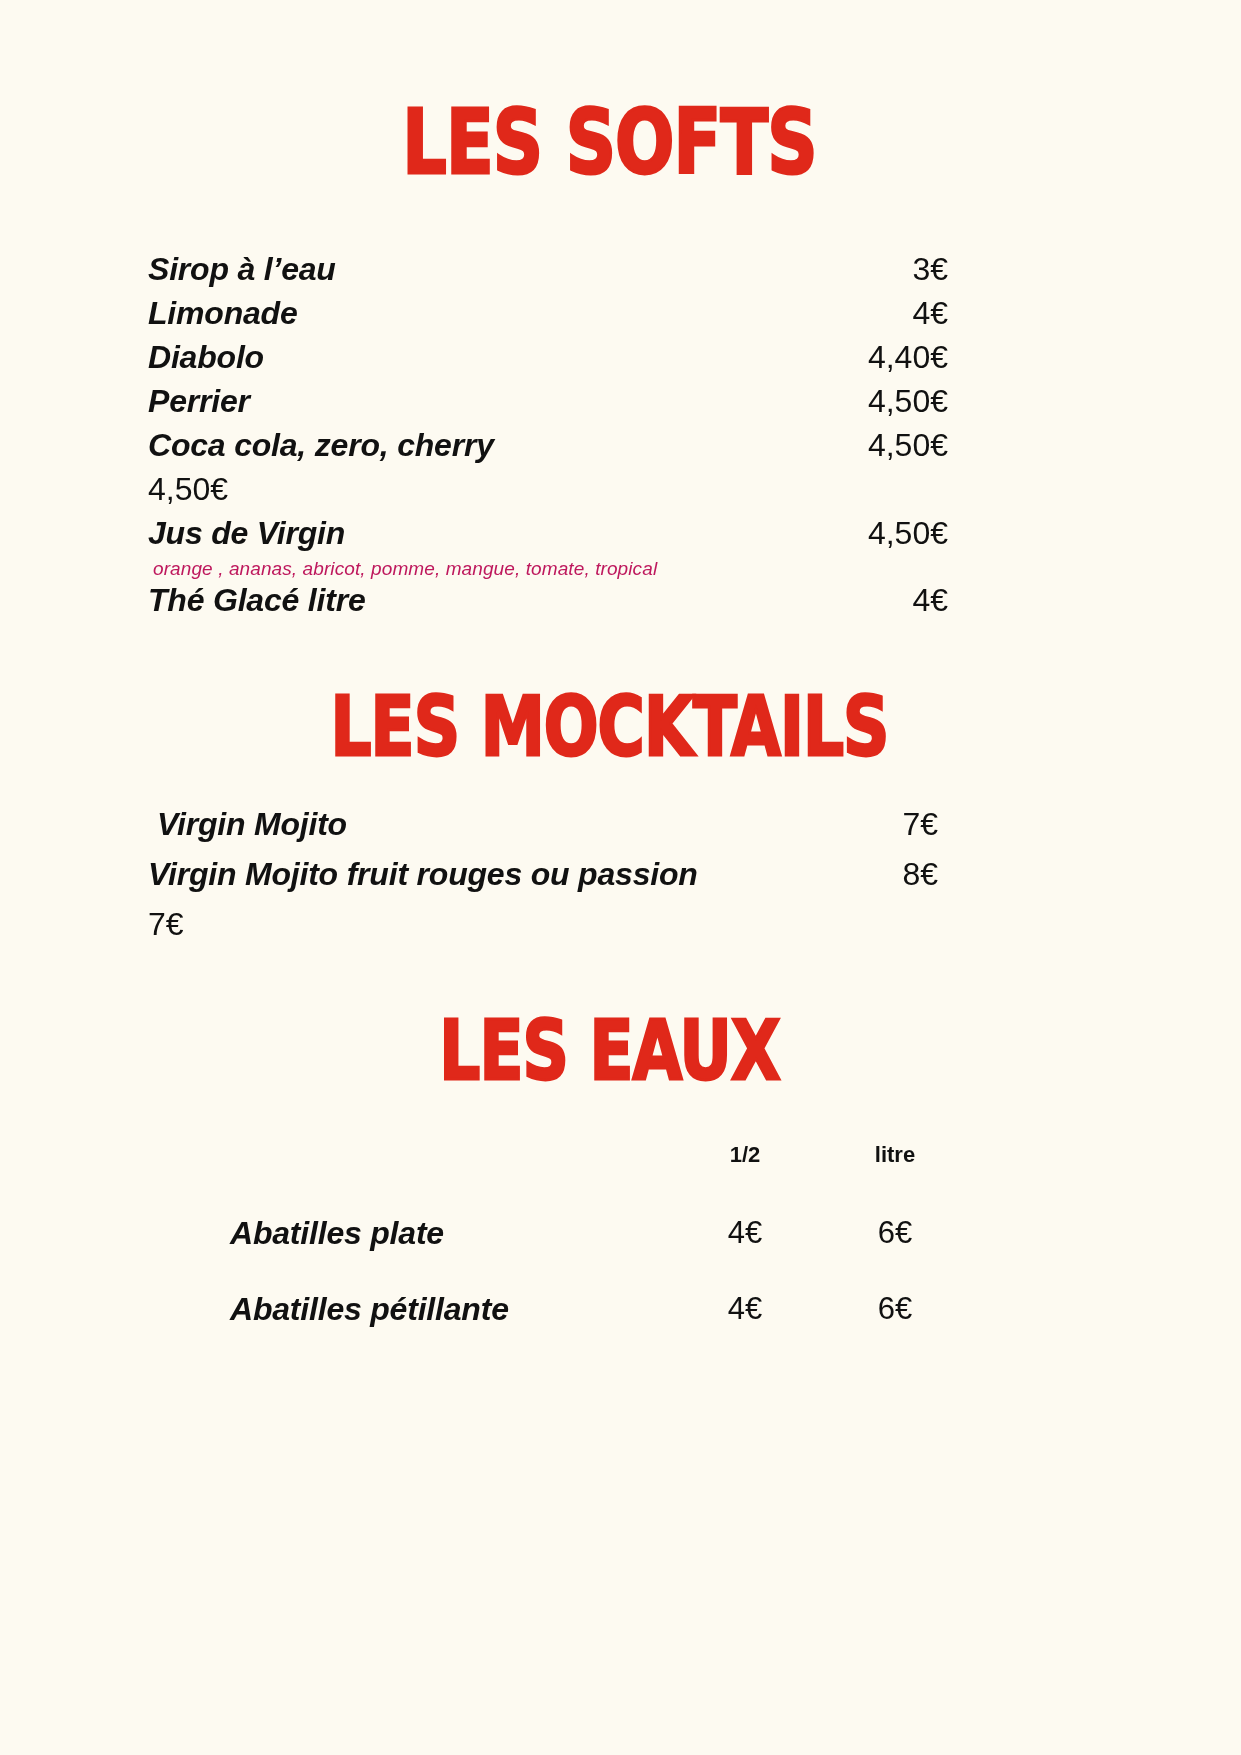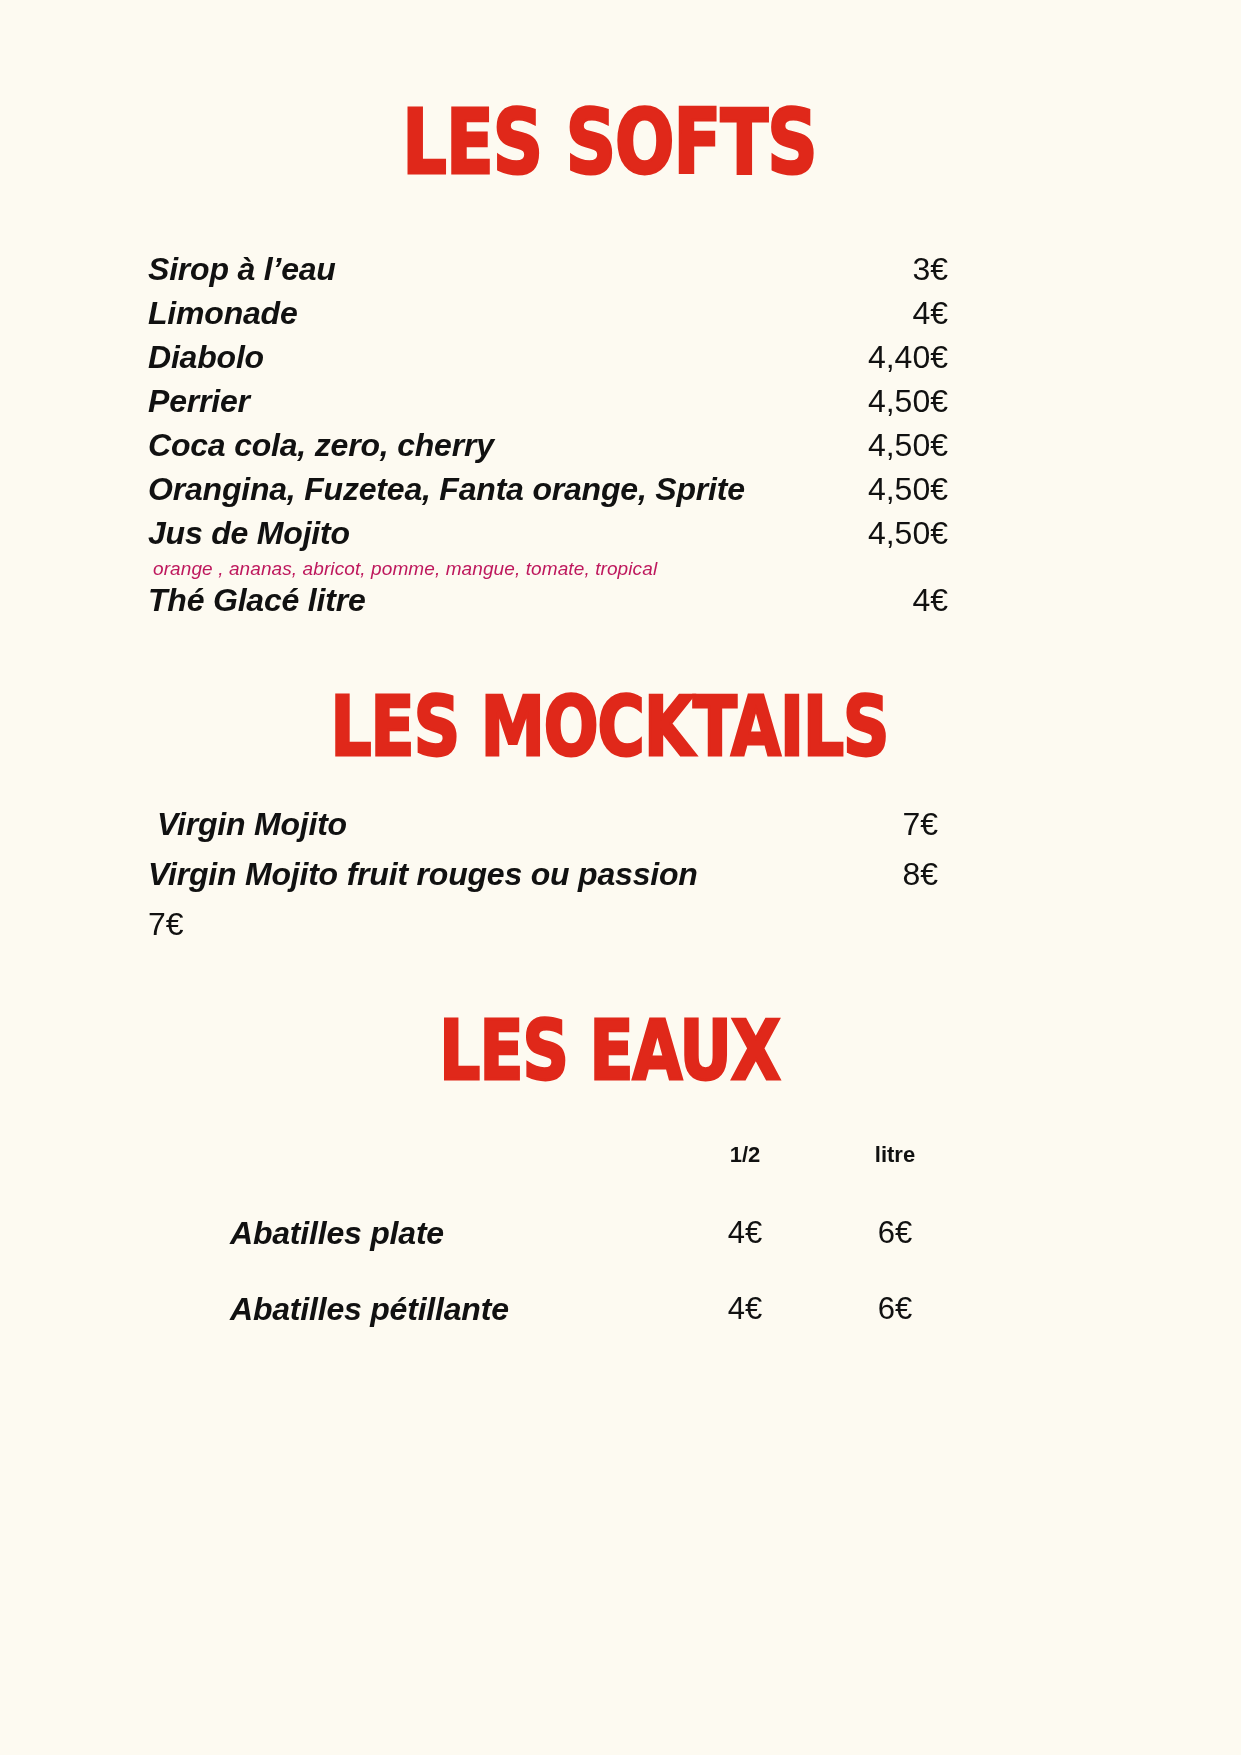--- a/index.html
+++ b/index.html
@@ -193,26 +193,25 @@
       <span class="item-name">Perrier</span>
       <span class="item-price">4,50€</span>
     </div>
 
     <div class="menu-row">
       <span class="item-name">Coca cola, zero, cherry</span>
       <span class="item-price">4,50€</span>
     </div>
 
     <div class="menu-row">
-      <span class="item-name">Orangina, Fuzetea, Fanta orange, Sprite</span>
-      <span class="item-price">4,50€</span>
-    </div>
-
-    <div class="menu-row">
-      <span class="item-name">Jus de Mojito</span>
+      <span class="item-price">4,50€</span>
+    </div>
+
+    <div class="menu-row">
+      <span class="item-name">Jus de Virgin</span>
       <span class="item-price">4,50€</span>
     </div>
 
     <div class="sub-note">orange , ananas, abricot, pomme, mangue, tomate, tropical</div>
 
     <div class="menu-row">
       <span class="item-name">Thé Glacé litre</span>
       <span class="item-price">4€</span>
     </div>
 

